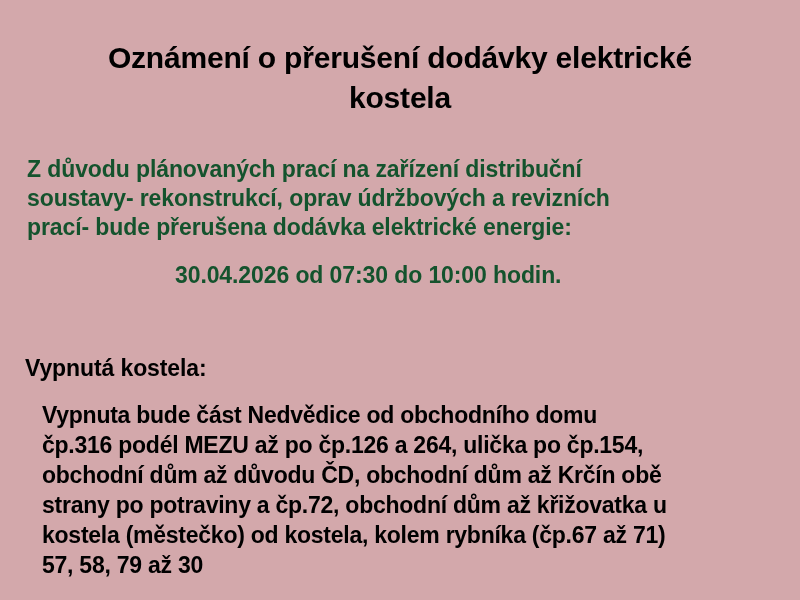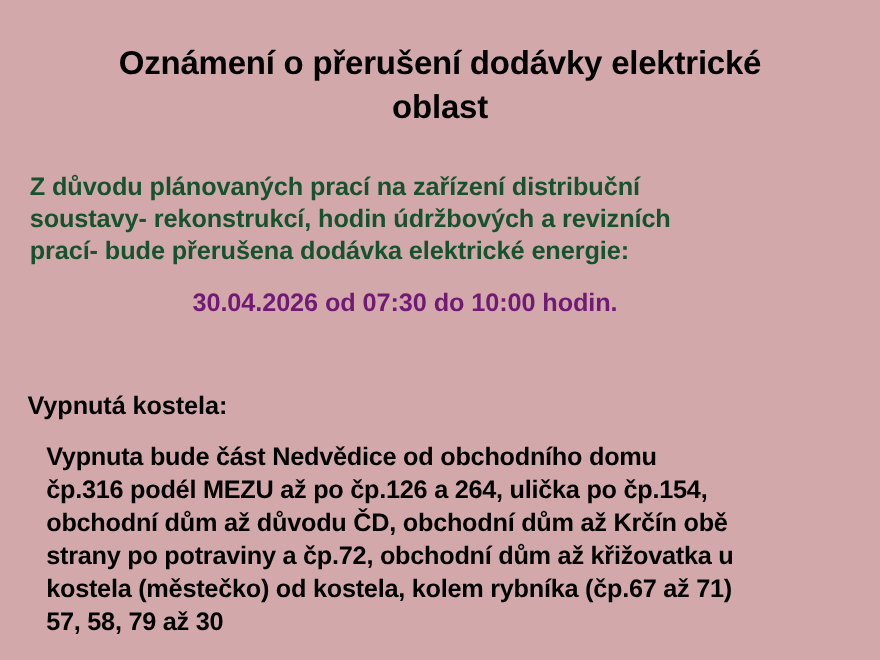--- a/index.html
+++ b/index.html
@@ -54,21 +54,21 @@
 
   
   .outage-time {
     position: absolute;
     left: 175px;
     top: 261px;
     font-size: 23px;
     font-weight: bold;
     line-height: 29px;
     letter-spacing: -0.1px;
-    color: #701a75;
+    color: #14532d;
     white-space: nowrap;
   }
 
   
   .area-label {
     position: absolute;
     left: 25px;
     top: 354px;
     font-size: 23px;
     font-weight: bold;
@@ -96,27 +96,27 @@
   }
 </style>
 </head>
 <body>
 
 <div class="notice-page">
 
   <div class="notice-title">
     <span>Oznámení o přerušení dodávky elektrické</span>
     <br>
-    <span>oblast</span>
+    <span>kostela</span>
   </div>
 
   <div class="notice-intro">
     <span>Z důvodu plánovaných prací na zařízení distribuční</span>
     <br>
-    <span>soustavy- rekonstrukcí, hodin údržbových a revizních</span>
+    <span>soustavy- rekonstrukcí, oprav údržbových a revizních</span>
     <br>
     <span>prací- bude přerušena dodávka elektrické energie:</span>
   </div>
 
   <div class="outage-time">30.04.2026 od 07:30 do 10:00 hodin.</div>
 
   <div class="area-label">Vypnutá kostela:</div>
 
   <div class="area-description">
     <span class="desc-line">Vypnuta bude část Nedvědice od obchodního domu</span>

